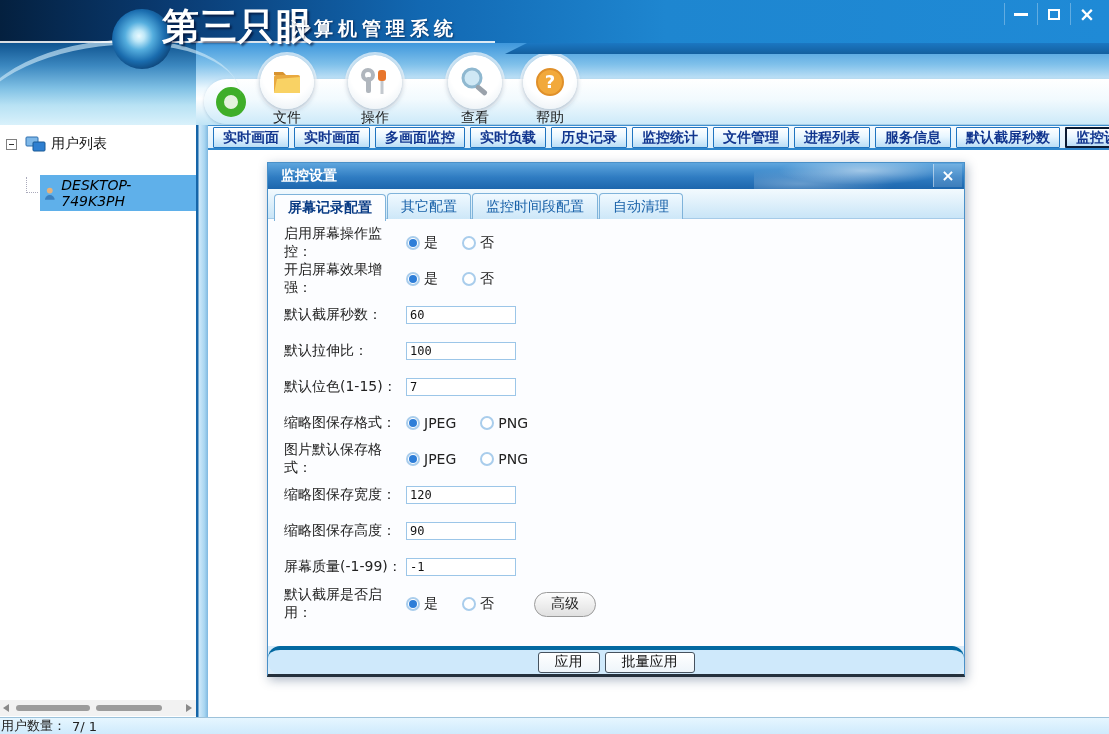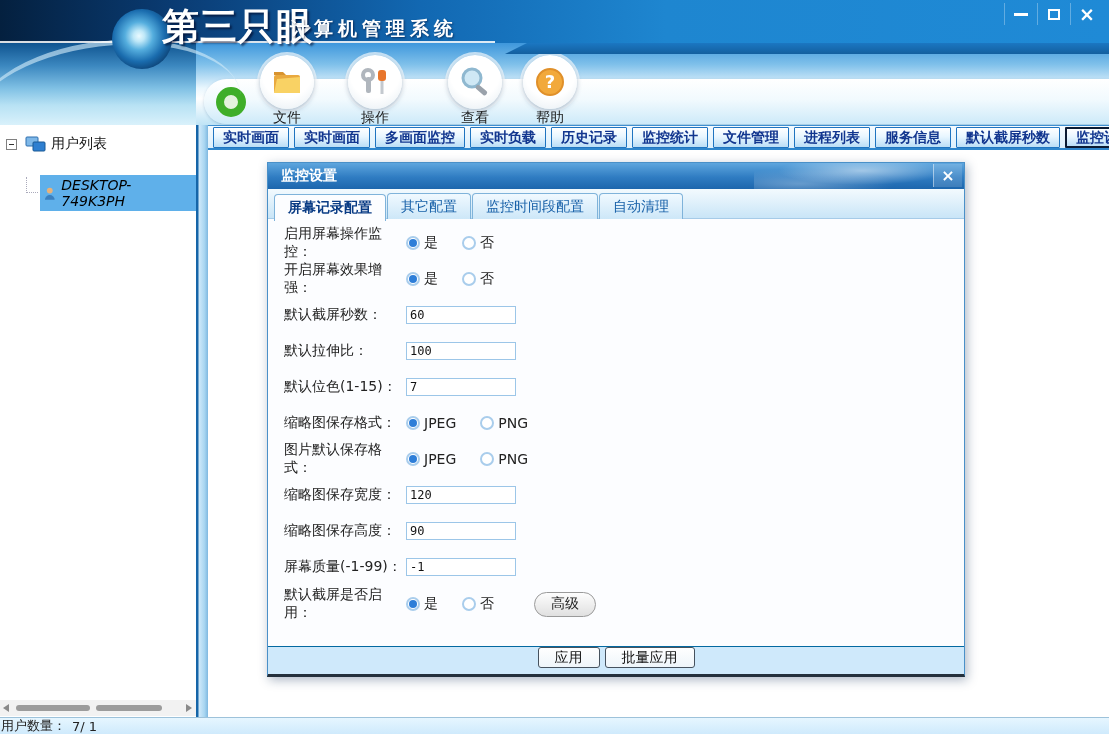--- a/index.html
+++ b/index.html
@@ -108,22 +108,22 @@
     display:inline-block; position:relative; flex-shrink:0; }
   .radio.sel::after { content:""; position:absolute; left:1px; top:1px; width:8px; height:8px;
     border-radius:50%; background:#2e7ed8; }
   .ropt { display:flex; align-items:center; margin-right:24px; }
   .ropt-label { font-size:14px; color:#222; margin-left:4px; }
   .finput { width:110px; height:18px; border:1px solid #9cc6e8; font-family:"DejaVu Sans Mono",monospace;
     font-size:12px; padding:0 3px; color:#111; background:#fff; }
   .adv-btn { margin-left:16px; width:62px; height:25px; border:1px solid #9a9a9a; border-radius:13px;
     background:linear-gradient(180deg,#fdfdfd,#e0e0e0); font-size:14px; color:#222;
     font-family:"DejaVu Sans",sans-serif; cursor:default; }
-  .dlg-footer { height:28px; background:#cfe9fb; border-top:1px solid #0369a1;
-    display:flex; align-items:flex-start; justify-content:center; gap:5px; }
+  .dlg-footer { height:28px; background:#cfe9fb; border-top:4px solid #0369a1;
+    display:flex; align-items:center; justify-content:center; gap:5px;border-radius:12px; }
   .foot-btn { height:21px; padding:0 16px; border:1px solid #46525e; border-radius:3px;
     background:linear-gradient(180deg,#ffffff,#eef5fa); font-size:14px; color:#111;
     font-family:"DejaVu Sans",sans-serif; cursor:default; }
 
   
   .statusbar { position:absolute; left:0; bottom:0; width:1109px; height:17px; z-index:6;
     background:linear-gradient(180deg,#e6f6ff,#cfeafc); border-top:1px solid #9dc2da;
     display:flex; align-items:center; font-size:13px; color:#222; padding-left:1px; }
   .statusbar .val { margin-left:6px; }
 </style>

